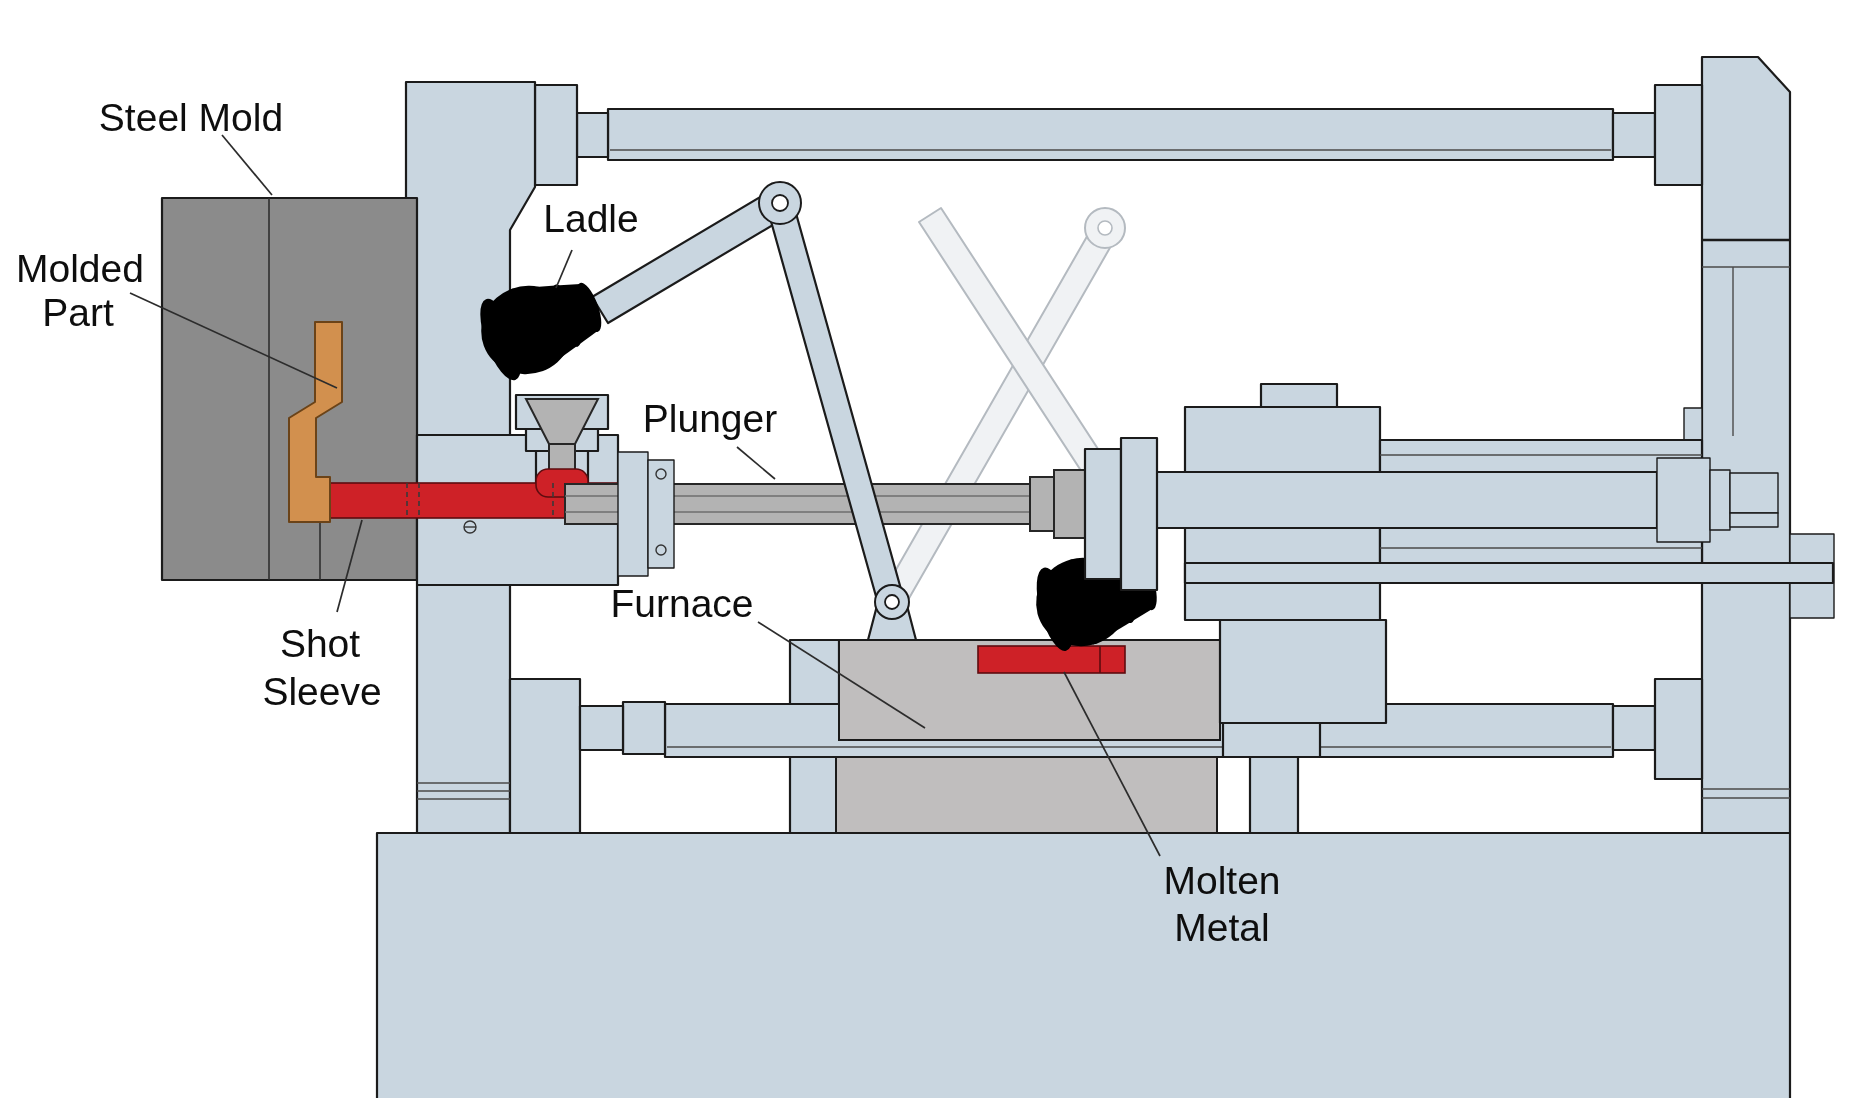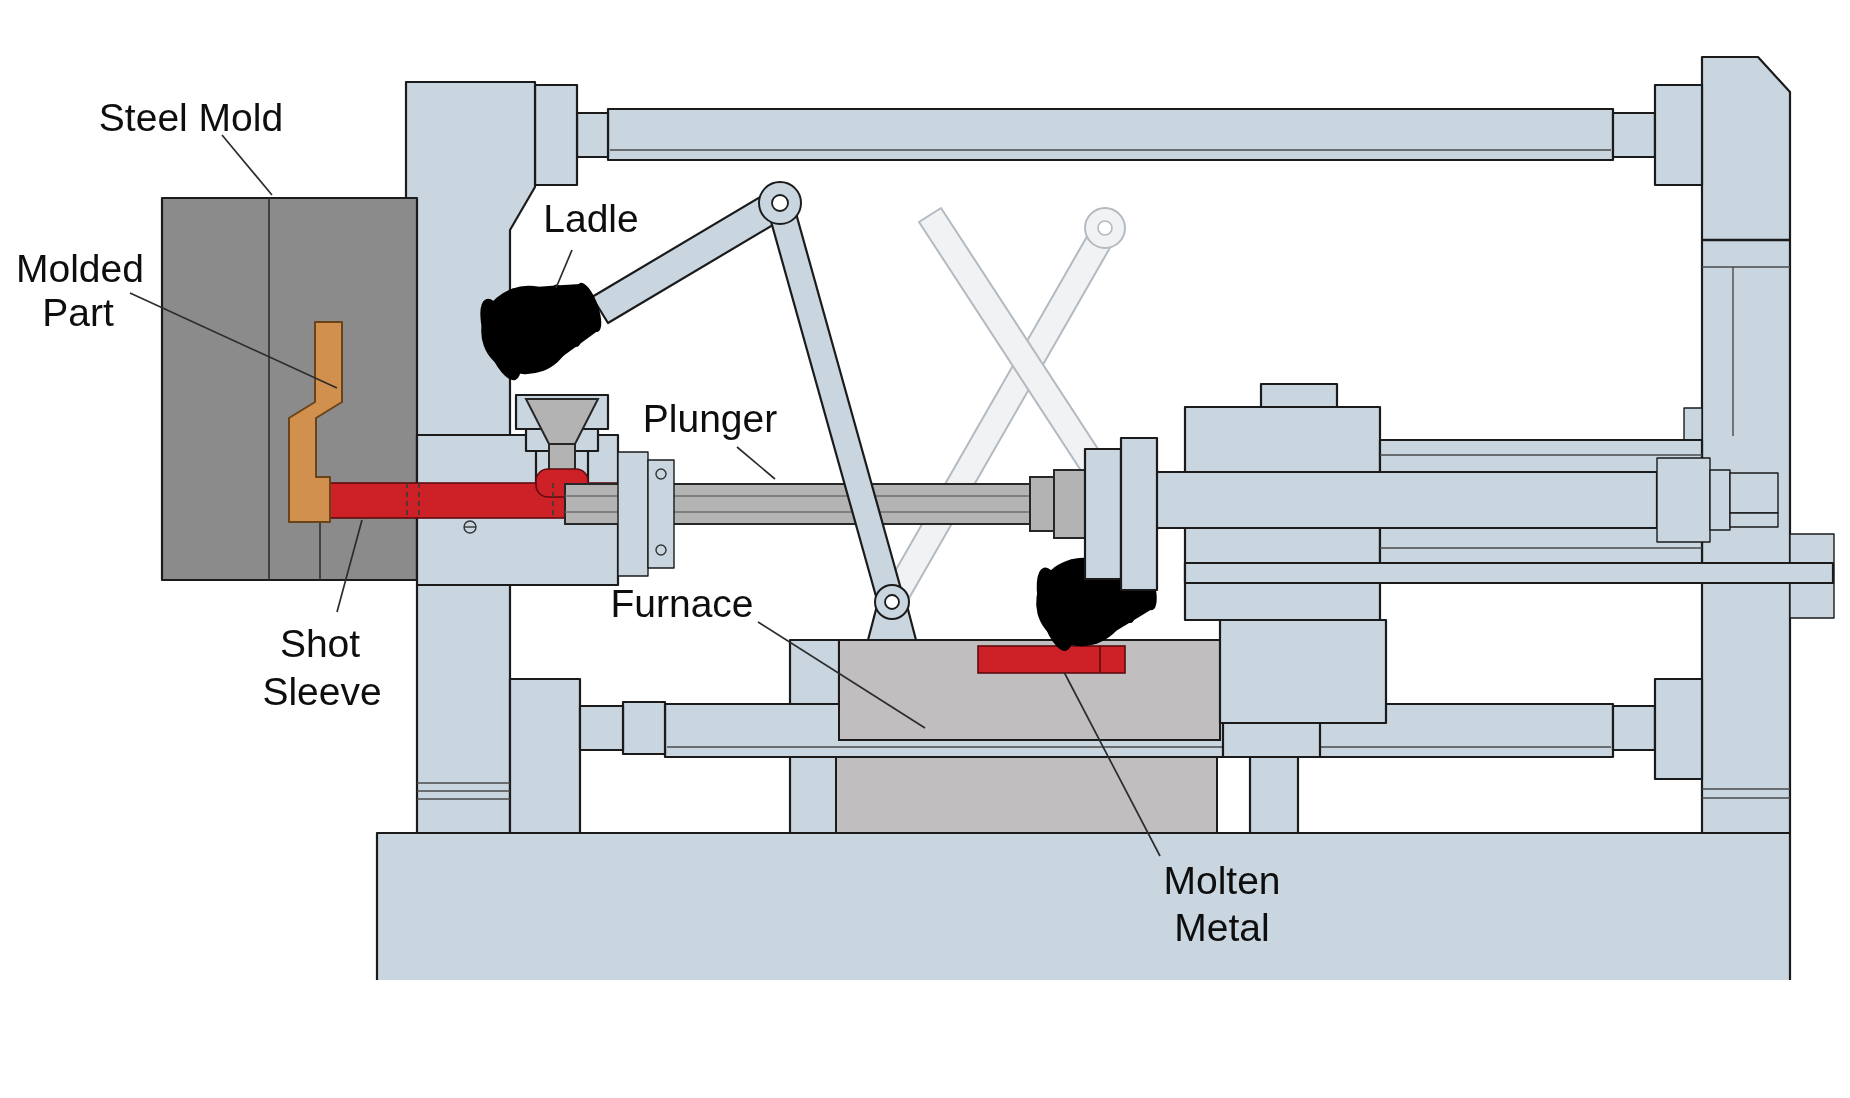--- a/index.html
+++ b/index.html
@@ -1,16 +1,16 @@
 <!DOCTYPE html>
 <html style="--background: #ffffff; --machine-frame: #c9d6e0; --outline: #1b1b1b; --steel-mold: #8b8b8b; --molded-part: #d2904e; --molten-metal: #ce2127; --plunger-gray: #b3b3b3; --furnace-gray: #c0bebe; --ghost-fill: #f0f2f4; --ghost-stroke: #b4bac0; --label-text: #0e0e0e; --leader-line: #2c2c2c;"><head>
 <meta charset="utf-8">
 <style>
   html,body{margin:0;padding:0;background:var(--background,#fff);}
-  .stage{width:1850px;height:980px;position:relative;background:var(--background,#fff);overflow:hidden;}
+  .stage{width:1850px;height:1098px;position:relative;background:var(--background,#fff);overflow:hidden;}
   svg{display:block;}
   svg text{font-family:"Liberation Sans","DejaVu Sans",sans-serif;font-size:39px;fill:var(--label-text,#0e0e0e);text-anchor:middle;}
   .lb{fill:var(--machine-frame,#c9d6e0);stroke:var(--outline,#1b1b1b);stroke-width:2.2;stroke-linejoin:round;}
   .lb-thin{fill:var(--machine-frame,#c9d6e0);stroke:var(--outline,#1b1b1b);stroke-width:1.4;stroke-linejoin:round;}
   .inner{stroke:#4a4a4a;stroke-width:1.4;fill:none;}
   .mold{fill:var(--steel-mold,#8b8b8b);stroke:var(--outline,#1b1b1b);stroke-width:2.2;stroke-linejoin:round;}
   .mold-line{stroke:#2f2f2f;stroke-width:1.6;fill:none;}
   .part{fill:var(--molded-part,#d2904e);stroke:#6b4318;stroke-width:2;stroke-linejoin:round;}
   .red{fill:var(--molten-metal,#ce2127);stroke:#5e0c0f;stroke-width:1.6;}
   .rod{fill:var(--plunger-gray,#b3b3b3);stroke:#272727;stroke-width:2;}

